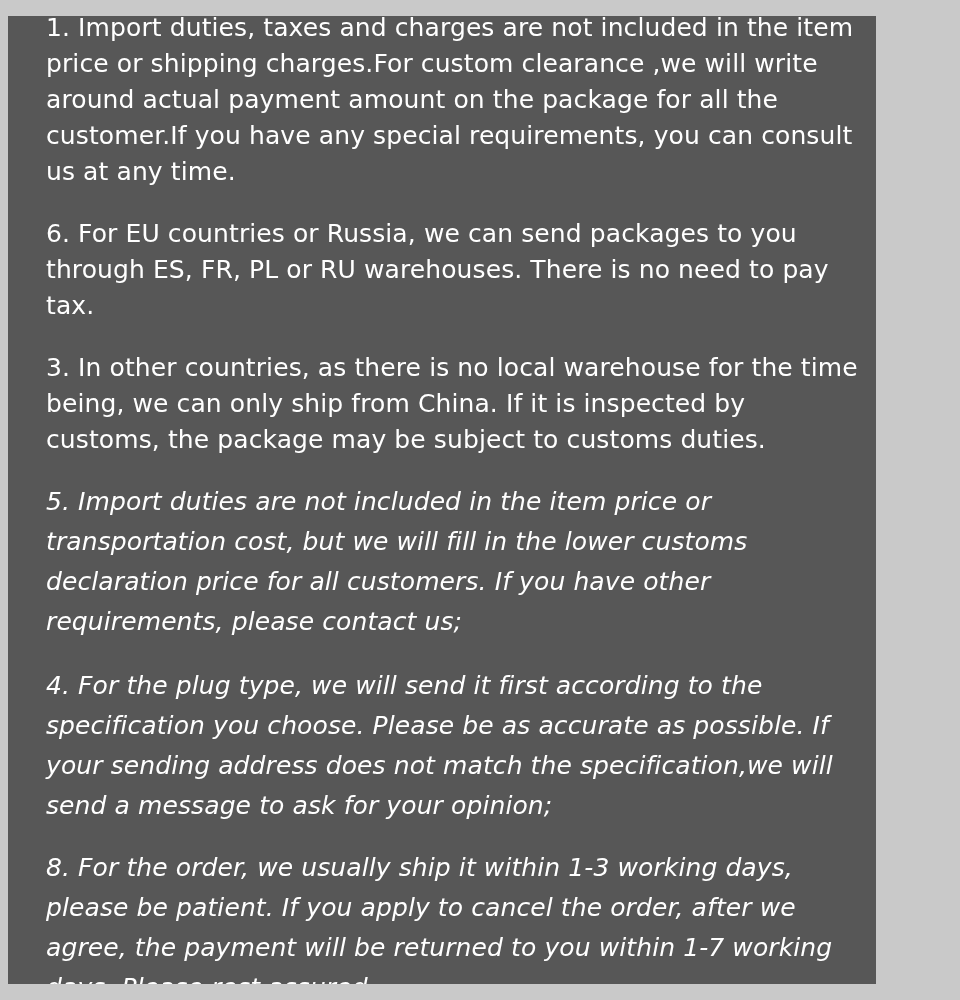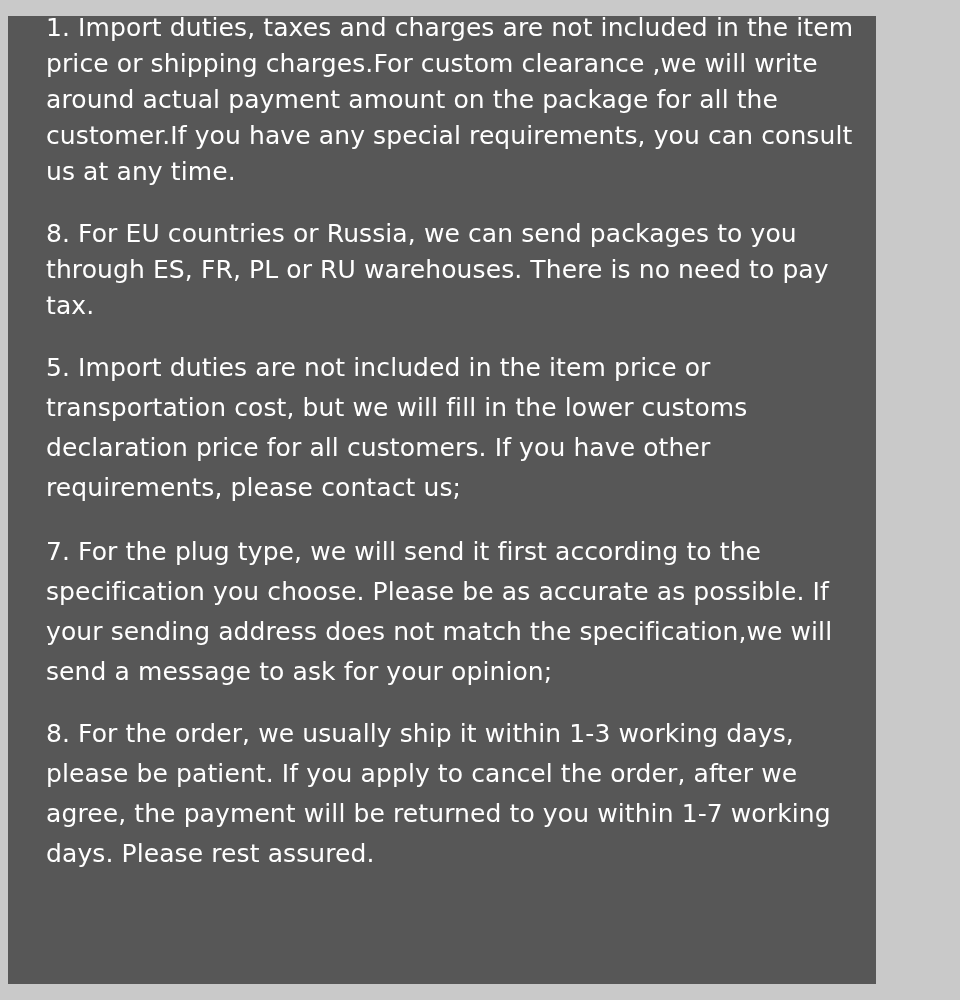--- a/index.html
+++ b/index.html
@@ -31,25 +31,26 @@
     line-height: 36px;
     letter-spacing: 0.1px;
     margin: 0;
     padding: 0;
     font-weight: 400;
   }
   .p1 { margin-top: -6px; }
   .gap-lg { margin-top: 26px; }
   .gap-md { margin-top: 24px; }
   .gap-sm { margin-top: 22px; }
-  .loose { line-height: 40px; }
+  .loose { line-height: 40px; font-style: italic; }
 </style>
 </head>
 <body>
 
 <div class="panel">
   <p class="para p1">1. Import duties, taxes and charges are not included in the item price or shipping charges.For custom clearance ,we will write around actual payment amount on the package for all the customer.If you have any special requirements, you can consult us at any time.</p>
-  <p class="para gap-lg">8. For EU countries or Russia, we can send packages to you through ES, FR, PL or RU warehouses. There is no need to pay tax.</p>
+  <p class="para gap-lg">6. For EU countries or Russia, we can send packages to you through ES, FR, PL or RU warehouses. There is no need to pay tax.</p>
+  <p class="para gap-lg">3. In other countries, as there is no local warehouse for the time being, we can only ship from China. If it is inspected by customs, the package may be subject to customs duties.</p>
   <p class="para gap-md loose">5. Import duties are not included in the item price or transportation cost, but we will fill in the lower customs declaration price for all customers. If you have other requirements, please contact us;</p>
-  <p class="para gap-md loose">7. For the plug type, we will send it first according to the specification you choose. Please be as accurate as possible. If your sending address does not match the specification,we will send a message to ask for your opinion;</p>
+  <p class="para gap-md loose">4. For the plug type, we will send it first according to the specification you choose. Please be as accurate as possible. If your sending address does not match the specification,we will send a message to ask for your opinion;</p>
   <p class="para gap-sm loose">8. For the order, we usually ship it within 1-3 working days, please be patient. If you apply to cancel the order, after we agree, the payment will be returned to you within 1-7 working days. Please rest assured.</p>
 
 </div>
 
 </body></html>

